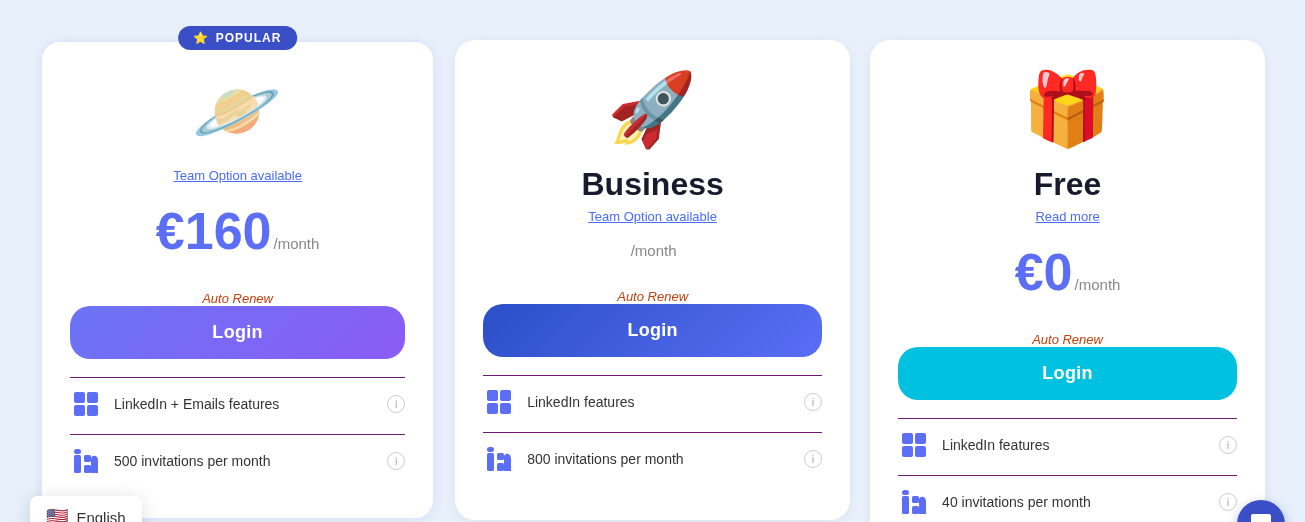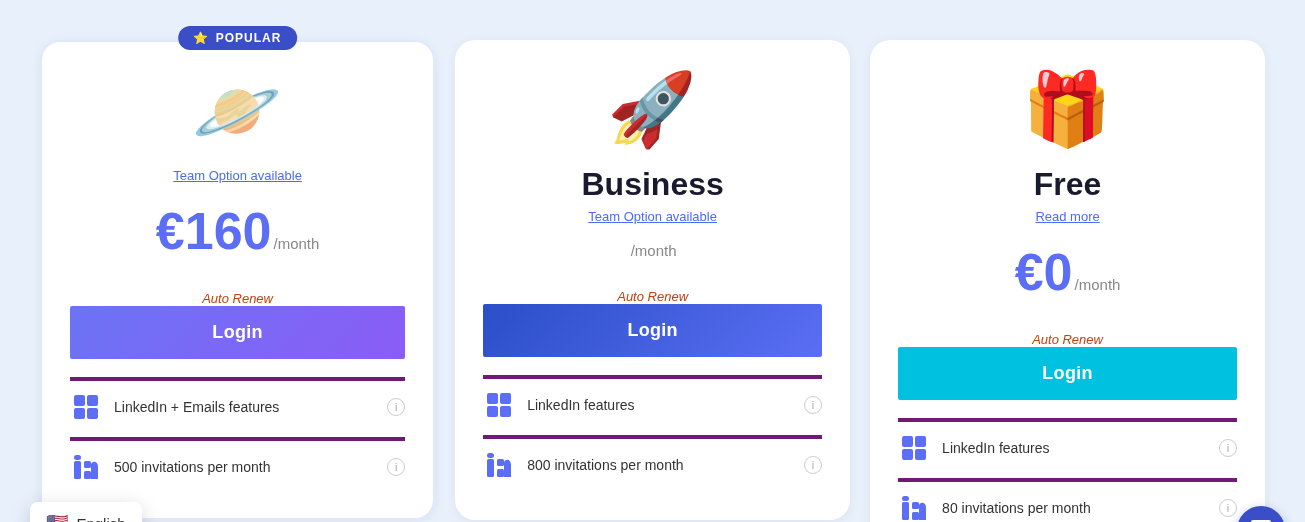--- a/index.html
+++ b/index.html
@@ -106,21 +106,21 @@
       font-size: 13px;
       color: #c2410c;
       font-style: italic;
       margin-bottom: 0;
     }
 
     .login-btn {
       width: 100%;
       padding: 16px;
       border: none;
-      border-radius: 2px;
+      border-radius: 20px;
       font-size: 18px;
       font-weight: 700;
       color: #fff;
       cursor: pointer;
       margin-bottom: 18px;
       letter-spacing: 0.3px;
     }
 
     .login-btn.purple {
       background: linear-gradient(135deg, #6b74f5, #8b5cf6);
@@ -139,21 +139,21 @@
       display: flex;
       flex-direction: column;
       gap: 4px;
     }
 
     .feature-item {
       display: flex;
       align-items: center;
       justify-content: space-between;
       padding: 10px 0;
-      border-top: 4px solid #701a75;
+      border-top: 1px solid #701a75;
       gap: 10px;
     }
 
     .feature-left {
       display: flex;
       align-items: center;
       gap: 12px;
     }
 
     .feature-icon {
@@ -358,21 +358,21 @@
           <div class="feature-left">
             <div class="feature-icon">
               <svg viewBox="0 0 28 28" fill="none">
                   <rect x="2" y="8" width="7" height="18" rx="1.5" fill="#5b6ef5"></rect>
                   <rect x="2" y="2" width="7" height="5" rx="2.5" fill="#5b6ef5"></rect>
                   <rect x="12" y="8" width="7" height="7" rx="1.5" fill="#5b6ef5"></rect>
                   <rect x="12" y="18" width="7" height="8" rx="1.5" fill="#5b6ef5"></rect>
                   <path d="M19 12c0-4 7-5 7 2v12h-7V18" fill="#5b6ef5"></path>
                 </svg>
             </div>
-            <span class="feature-text">80 invitations per month</span>
+            <span class="feature-text">40 invitations per month</span>
           </div>
           <div class="info-icon">i</div>
         </div>
       </div>
     </div>
 
   </div>
 
   <div class="language-dropdown">
     <span style="font-size:18px;">🇺🇸</span>

